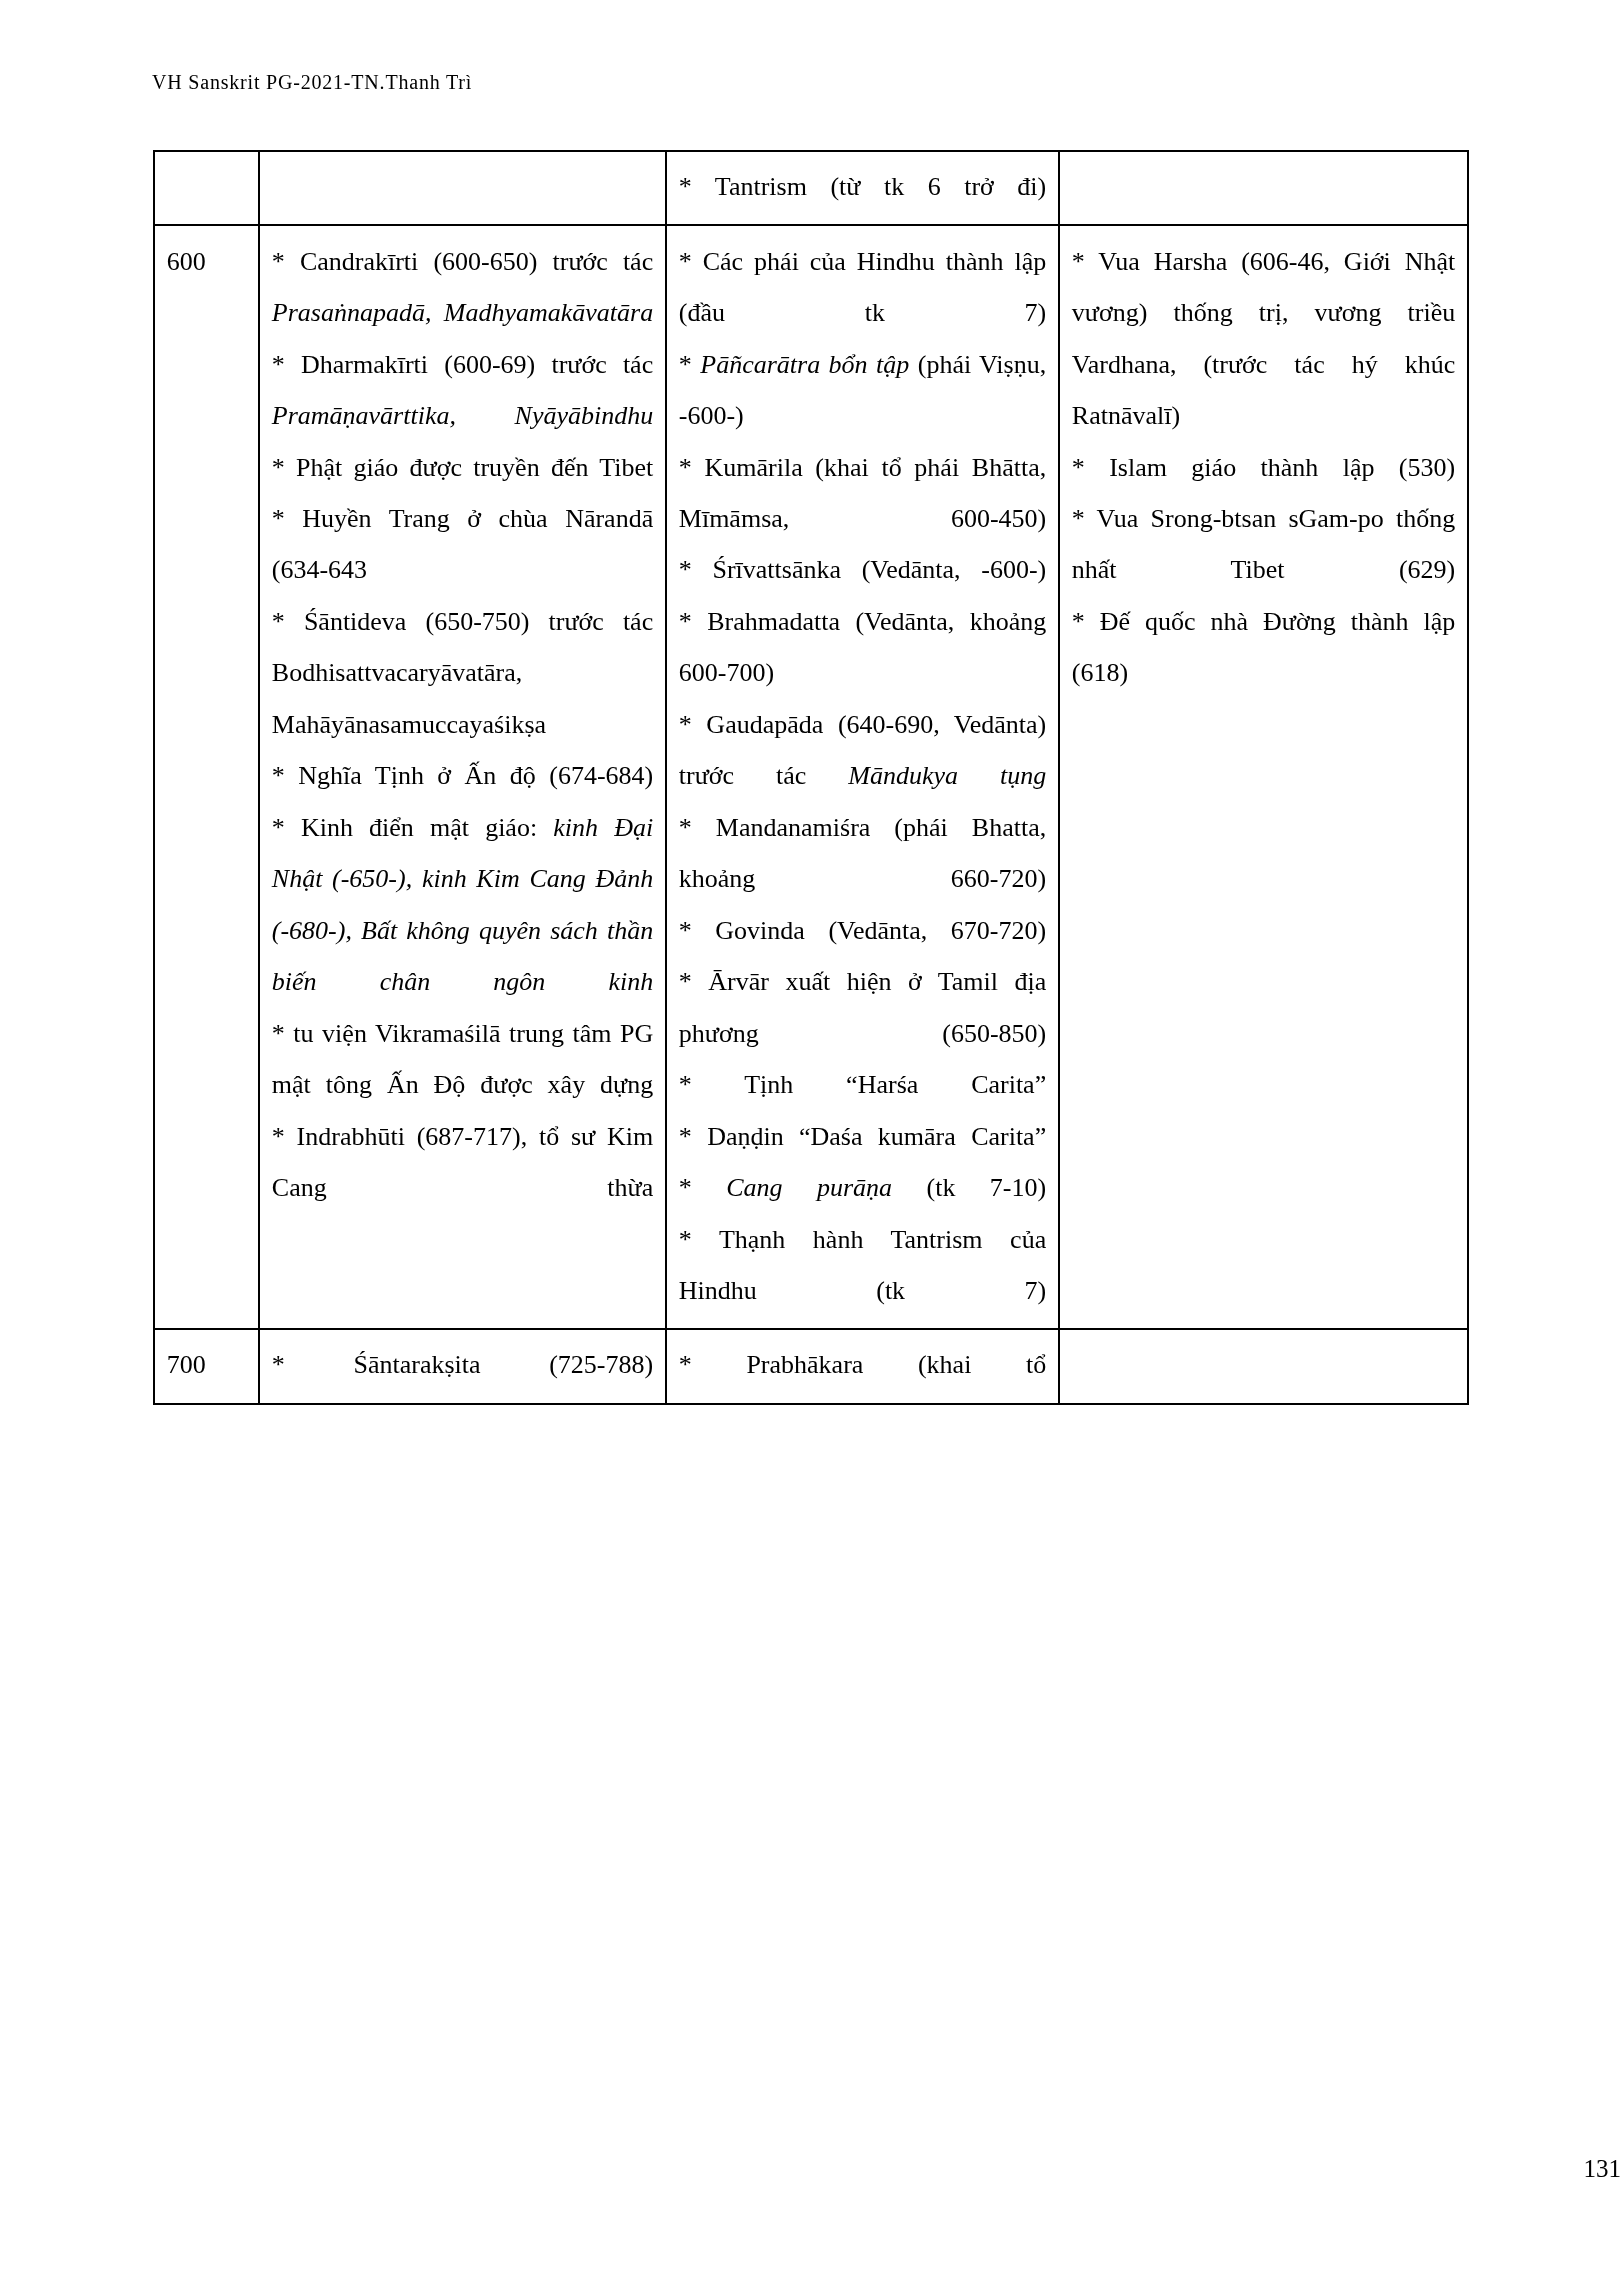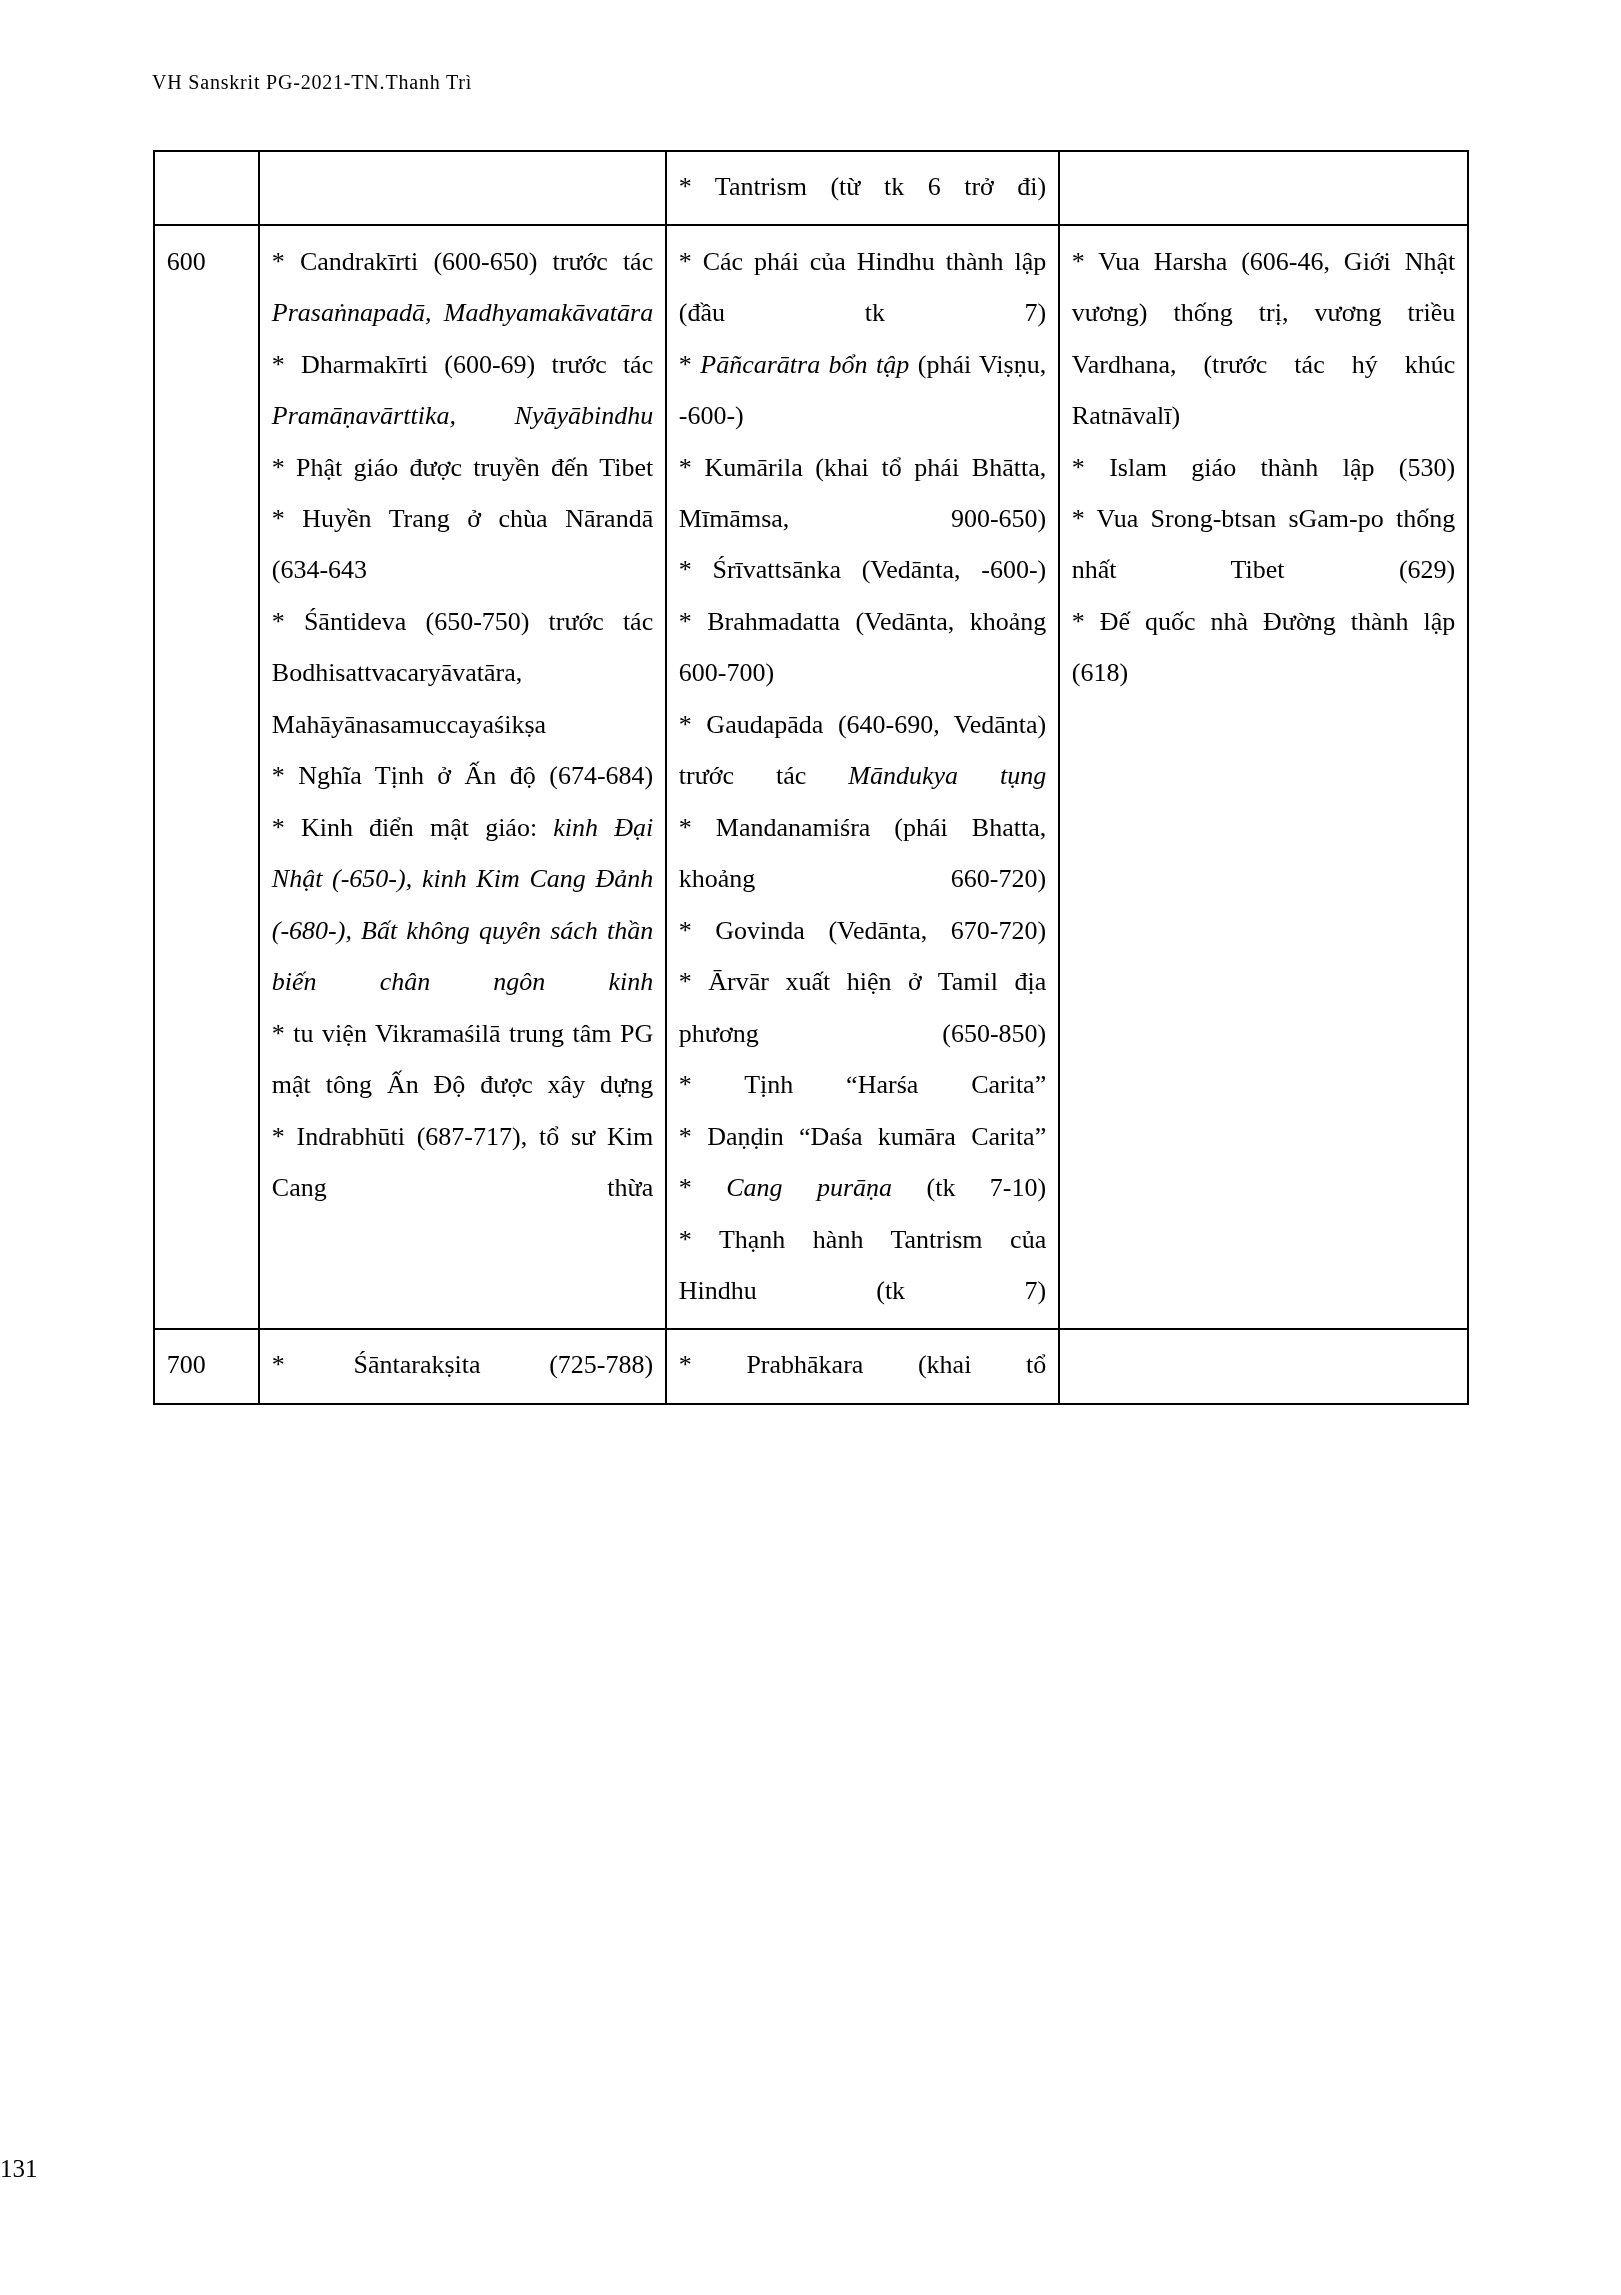--- a/index.html
+++ b/index.html
@@ -71,21 +71,21 @@
   .cell-lines p.j {
     text-align: justify;
     text-align-last: justify;
   }
   .it { font-style: italic; }
   .footer-pageno {
     position: absolute;
     left: 0;
     right: 0;
     top: 2155px;
-    text-align: left;
+    text-align: right;
     font-size: 25px;
   }
 </style>
 </head>
 <body>
 
 <div class="page">
 
   <div class="running-header">VH Sanskrit PG-2021-TN.Thanh Trì</div>
 
@@ -124,21 +124,21 @@
               <p class="j"><span>* Kinh điển mật giáo: </span><span class="it">kinh Đại Nhật (-650-), kinh Kim Cang Đảnh (-680-), Bất không quyên sách thần biến chân ngôn kinh</span></p>
               <p class="j">* tu viện Vikramaśilā trung tâm PG mật tông Ấn Độ được xây dựng</p>
               <p class="j">* Indrabhūti (687-717), tổ sư Kim Cang thừa</p>
             </div>
           </td>
 
           <td>
             <div class="cell-lines">
               <p class="j">* Các phái của Hindhu thành lập (đầu tk 7)</p>
               <p class="j"><span>* </span><span class="it">Pāñcarātra bổn tập</span><span> (phái Viṣṇu, -600-)</span></p>
-              <p class="j">* Kumārila (khai tổ phái Bhātta, Mīmāmsa, 900-650)</p>
+              <p class="j">* Kumārila (khai tổ phái Bhātta, Mīmāmsa, 600-450)</p>
               <p class="j">* Śrīvattsānka (Vedānta, -600-)</p>
               <p class="j">* Brahmadatta (Vedānta, khoảng 600-700)</p>
               <p class="j"><span>* Gaudapāda (640-690, Vedānta) trước tác </span><span class="it">Māndukya tụng</span></p>
               <p class="j">* Mandanamiśra (phái Bhatta, khoảng 660-720)</p>
               <p class="j">* Govinda (Vedānta, 670-720)</p>
               <p class="j">* Ārvār xuất hiện ở Tamil địa phương (650-850)</p>
               <p class="j">* Tịnh “Harśa Carita”</p>
               <p class="j">* Daṇḍin “Daśa kumāra Carita”</p>
               <p class="j"><span>* </span><span class="it">Cang purāṇa</span><span> (tk 7-10)</span></p>
               <p class="j">* Thạnh hành Tantrism của Hindhu (tk 7)</p>

